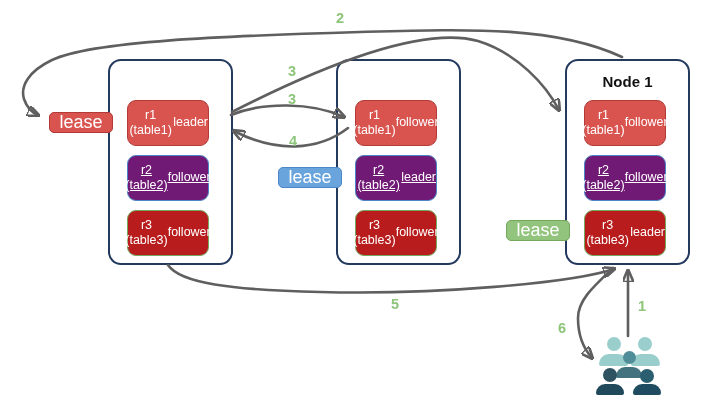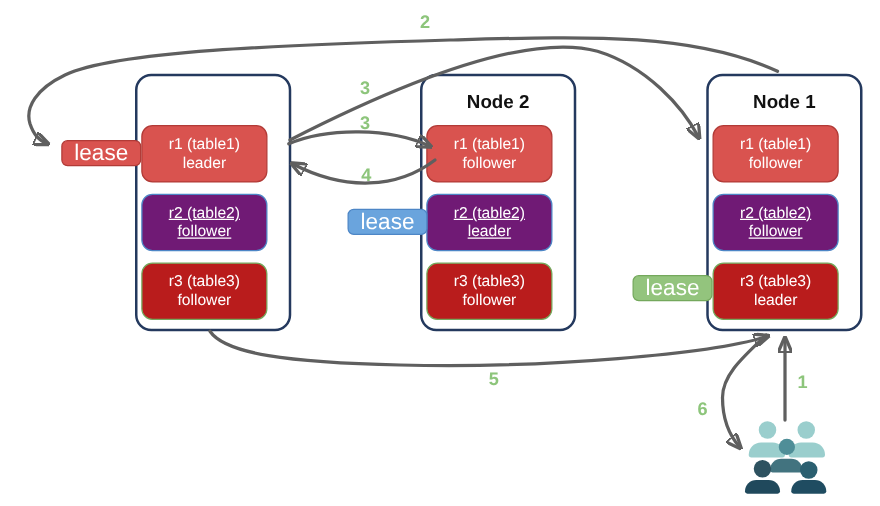--- a/index.html
+++ b/index.html
@@ -9,22 +9,22 @@
   }
   
   .node{
     position:absolute;top:59px;width:125px;height:206px;box-sizing:border-box;
     background:#ffffff;border:2px solid #24395e;border-radius:13px;z-index:2;
   }
   .node-title{
     margin-top:12px;text-align:center;font-weight:bold;font-size:15px;color:#111111;
   }
   .replica{
-    position:absolute;left:3px;width:101px;height:46px;box-sizing:border-box;
-    border-radius:9px;border:1.5px solid;display:flex;flex-direction:column;
+    position:absolute;left:17px;width:82px;height:46px;box-sizing:border-box;
+    border-radius:9px;border:1.5px solid;display:flex;flex-direction:row;
     align-items:center;justify-content:center;color:#ffffff;font-size:12.5px;
     line-height:1.22;text-align:center;
   }
   .replica.red{background:#d9534f;border-color:#b23b37;}
   .replica.blue{background:#701a75;border-color:#4d86c6;text-decoration:underline;}
   .replica.green{background:#b91c1c;border-color:#74a85c;}
   .pos-r1{top:39px}.pos-r2{top:94px}.pos-r3{top:149px}
   #node1{left:108px}#node2{left:336px}#node3{left:565px}
   
   .lease{
@@ -79,21 +79,20 @@
       <span>r2 (table2)</span>
       <span>follower</span>
     </div>
     <div class="replica green pos-r3">
       <span>r3 (table3)</span>
       <span>follower</span>
     </div>
   </div>
 
   <div class="node" id="node2">
-    <div class="node-title">Node 2</div>
     <div class="replica red pos-r1">
       <span>r1 (table1)</span>
       <span>follower</span>
     </div>
     <div class="replica blue pos-r2">
       <span>r2 (table2)</span>
       <span>leader</span>
     </div>
     <div class="replica green pos-r3">
       <span>r3 (table3)</span>

